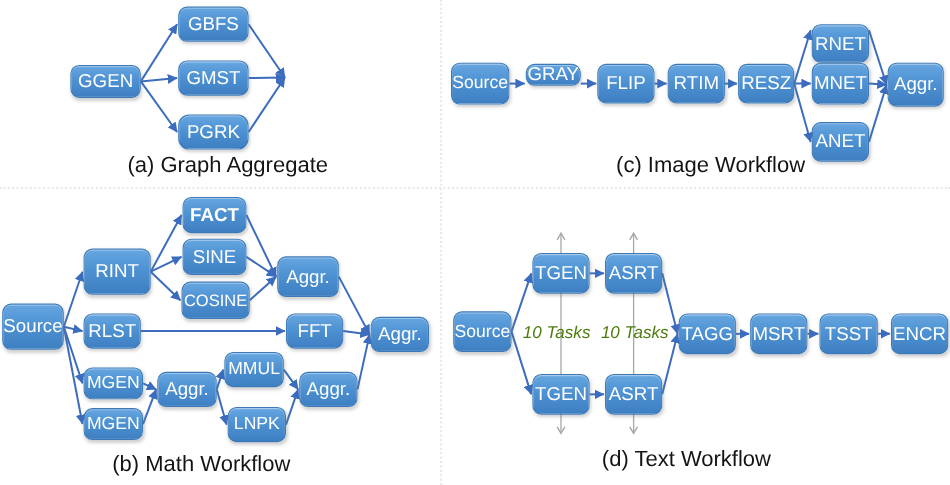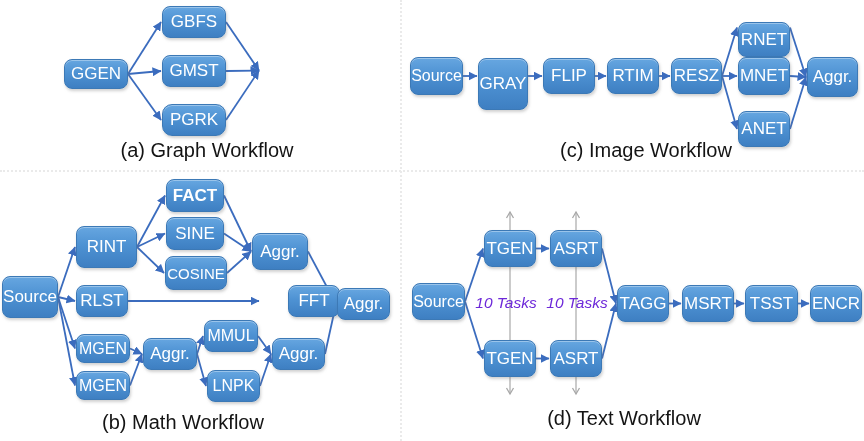--- a/index.html
+++ b/index.html
@@ -28,21 +28,21 @@
   .caption {
     position: absolute; transform: translateX(-50%);
     font-size: 20px; color: #141414; white-space: nowrap;
   }
   .caption-a { left: 207px; top: 139px; }
   .caption-c { left: 622px; top: 139px; margin-left: 24px; }
   .caption-b { left: 183px; top: 411px; }
   .caption-d { left: 624px; top: 407px; }
   .tasks-label {
     position: absolute; transform: translate(-50%,-50%);
-    font-style: italic; font-size: 15.5px; color: #6d28d9; white-space: nowrap;
+    font-style: italic; font-size: 15.5px; color: #4d7c0f; white-space: nowrap;
   }
 </style>
 </head>
 <body>
 
 <div id="stage">
 
   <div class="divider-v"></div>
   <div class="divider-h"></div>
 
@@ -97,46 +97,46 @@
       <line x1="536" y1="358.5" x2="549" y2="358.5" stroke="#3B6CBE" stroke-width="1.8" marker-end="url(#m-blue)"></line>
       <line x1="602" y1="248.5" x2="616" y2="303.5" stroke="#3B6CBE" stroke-width="1.8" marker-end="url(#m-blue)"></line>
       <line x1="602" y1="358.5" x2="616" y2="303.5" stroke="#3B6CBE" stroke-width="1.8" marker-end="url(#m-blue)"></line>
       <line x1="669" y1="303.5" x2="681" y2="303.5" stroke="#3B6CBE" stroke-width="1.8" marker-end="url(#m-blue)"></line>
       <line x1="734" y1="303.5" x2="744" y2="303.5" stroke="#3B6CBE" stroke-width="1.8" marker-end="url(#m-blue)"></line>
       <line x1="798" y1="303.5" x2="809" y2="303.5" stroke="#3B6CBE" stroke-width="1.8" marker-end="url(#m-blue)"></line>
       <line x1="510" y1="212" x2="510" y2="394" stroke="#A8A8A8" stroke-width="1.2" marker-start="url(#m-gray)" marker-end="url(#m-gray)"></line>
       <line x1="576" y1="212" x2="576" y2="394" stroke="#A8A8A8" stroke-width="1.2" marker-start="url(#m-gray)" marker-end="url(#m-gray)"></line>
     </svg>
 
-  <div class="caption caption-a">(a) Graph Workflow</div>
+  <div class="caption caption-a">(a) Graph Aggregate</div>
   <div class="caption caption-c">(c) Image Workflow</div>
   <div class="caption caption-b">(b) Math Workflow</div>
   <div class="caption caption-d">(d) Text Workflow</div>
 
 <div class="node" style="left: 64px; top: 59px; width: 64px; height: 30px; font-size: 17px;">GGEN</div>
     <div class="node" style="left: 162px; top: 6px; width: 64px; height: 32px; font-size: 17px;">GBFS</div>
     <div class="node" style="left: 162px; top: 55px; width: 64px; height: 32px; font-size: 17px;">GMST</div>
     <div class="node" style="left: 162px; top: 104px; width: 64px; height: 32px; font-size: 17px; border-radius: 10px;">PGRK</div>
     <div class="node" style="left: 410px; top: 57px; width: 53px; height: 38px; font-size: 16px;">Source</div>
-    <div class="node" style="left: 478px; top: 58px; width: 50px; height: 52px; font-size: 17px;">GRAY</div>
+    <div class="node" style="left: 478px; top: 58px; width: 50px; height: 20px; font-size: 17px;">GRAY</div>
     <div class="node" style="left: 543px; top: 58px; width: 52px; height: 36px; font-size: 17px;">FLIP</div>
     <div class="node" style="left: 607px; top: 58px; width: 52px; height: 36px; font-size: 17px;">RTIM</div>
     <div class="node" style="left: 671px; top: 58px; width: 51px; height: 36px; font-size: 17px;">RESZ</div>
     <div class="node" style="left: 738px; top: 10px; width: 52px; height: 35px; font-size: 17px; margin-top: 12px;">RNET</div>
     <div class="node" style="left: 738px; top: 57px; width: 52px; height: 38px; font-size: 17px;">MNET</div>
     <div class="node" style="left: 738px; top: 111px; width: 52px; height: 36px; font-size: 17px;">ANET</div>
     <div class="node" style="left: 807px; top: 57px; width: 51px; height: 40px; font-size: 17px;">Aggr.</div>
     <div class="node" style="left: 2px; top: 276px; width: 56px; height: 42px; font-size: 17px;">Source</div>
     <div class="node" style="left: 76px; top: 226px; width: 61px; height: 42px; font-size: 17px;">RINT</div>
     <div class="node" style="left: 166px; top: 179px; width: 58px; height: 33px; font-size: 17px; font-weight: bold;">FACT</div>
     <div class="node" style="left: 166px; top: 217px; width: 58px; height: 33px; font-size: 17px;">SINE</div>
     <div class="node" style="left: 165px; top: 256px; width: 62px; height: 34px; font-size: 15px;">COSINE</div>
     <div class="node" style="left: 252px; top: 233px; width: 56px; height: 37px; font-size: 17px;">Aggr.</div>
     <div class="node" style="left: 76px; top: 285px; width: 52px; height: 32px; font-size: 17px;">RLST</div>
-    <div class="node" style="left: 260px; top: 285px; width: 52px; height: 32px; font-size: 17px; margin-left: 28px;">FFT</div>
+    <div class="node" style="left: 260px; top: 285px; width: 52px; height: 32px; font-size: 17px;">FFT</div>
     <div class="node" style="left: 337px; top: 288px; width: 53px; height: 32px; font-size: 17px;">Aggr.</div>
     <div class="node" style="left: 76px; top: 334px; width: 54px; height: 29px; font-size: 16px;">MGEN</div>
     <div class="node" style="left: 76px; top: 371px; width: 54px; height: 29px; font-size: 16px;">MGEN</div>
     <div class="node" style="left: 143px; top: 338px; width: 54px; height: 32px; font-size: 17px;">Aggr.</div>
     <div class="node" style="left: 204px; top: 320px; width: 54px; height: 32px; font-size: 16px;">MMUL</div>
     <div class="node" style="left: 207px; top: 370px; width: 53px; height: 32px; font-size: 16px;">LNPK</div>
     <div class="node" style="left: 272px; top: 338px; width: 53px; height: 32px; font-size: 17px;">Aggr.</div>
     <div class="node" style="left: 412px; top: 283px; width: 53px; height: 37px; font-size: 16px;">Source</div>
     <div class="node" style="left: 484px; top: 230px; width: 52px; height: 37px; font-size: 17px;">TGEN</div>
     <div class="node" style="left: 550px; top: 230px; width: 52px; height: 37px; font-size: 17px;">ASRT</div>

